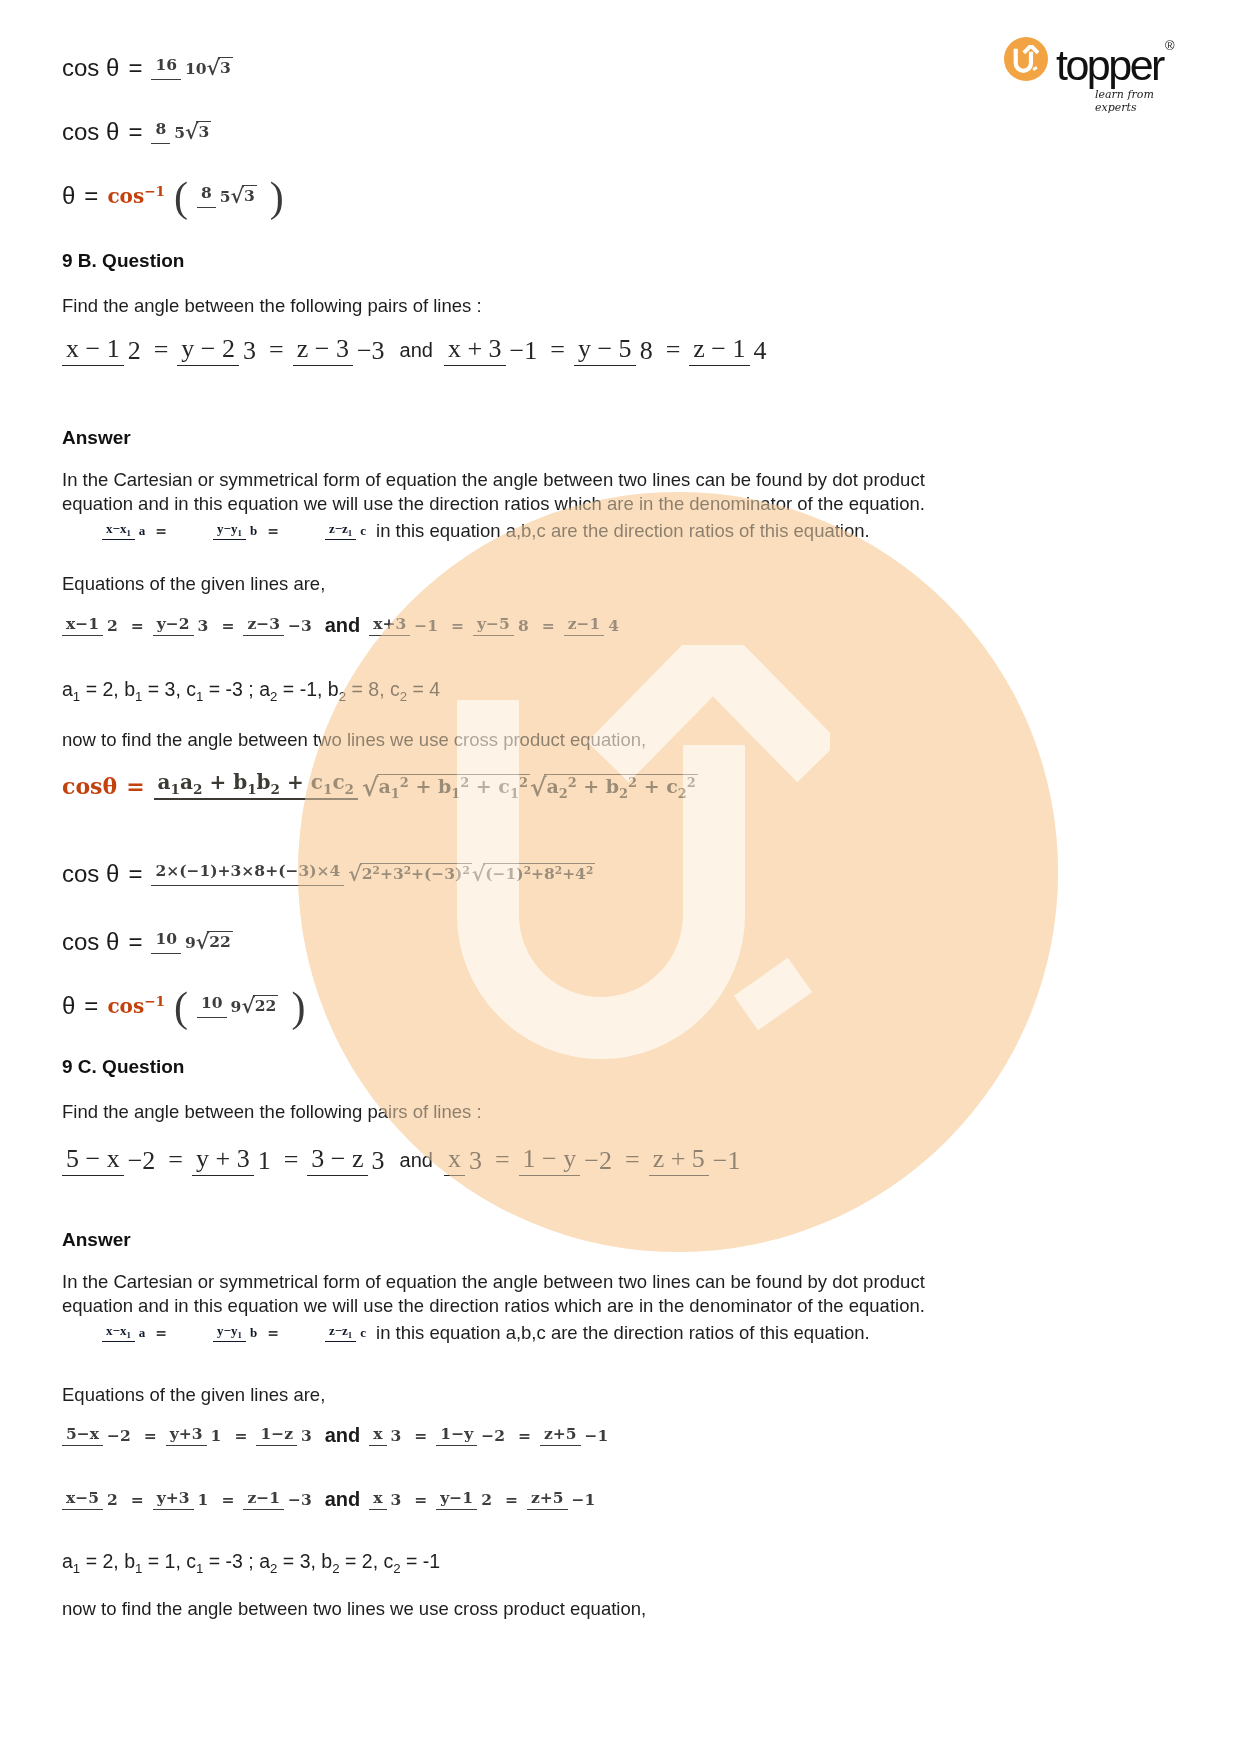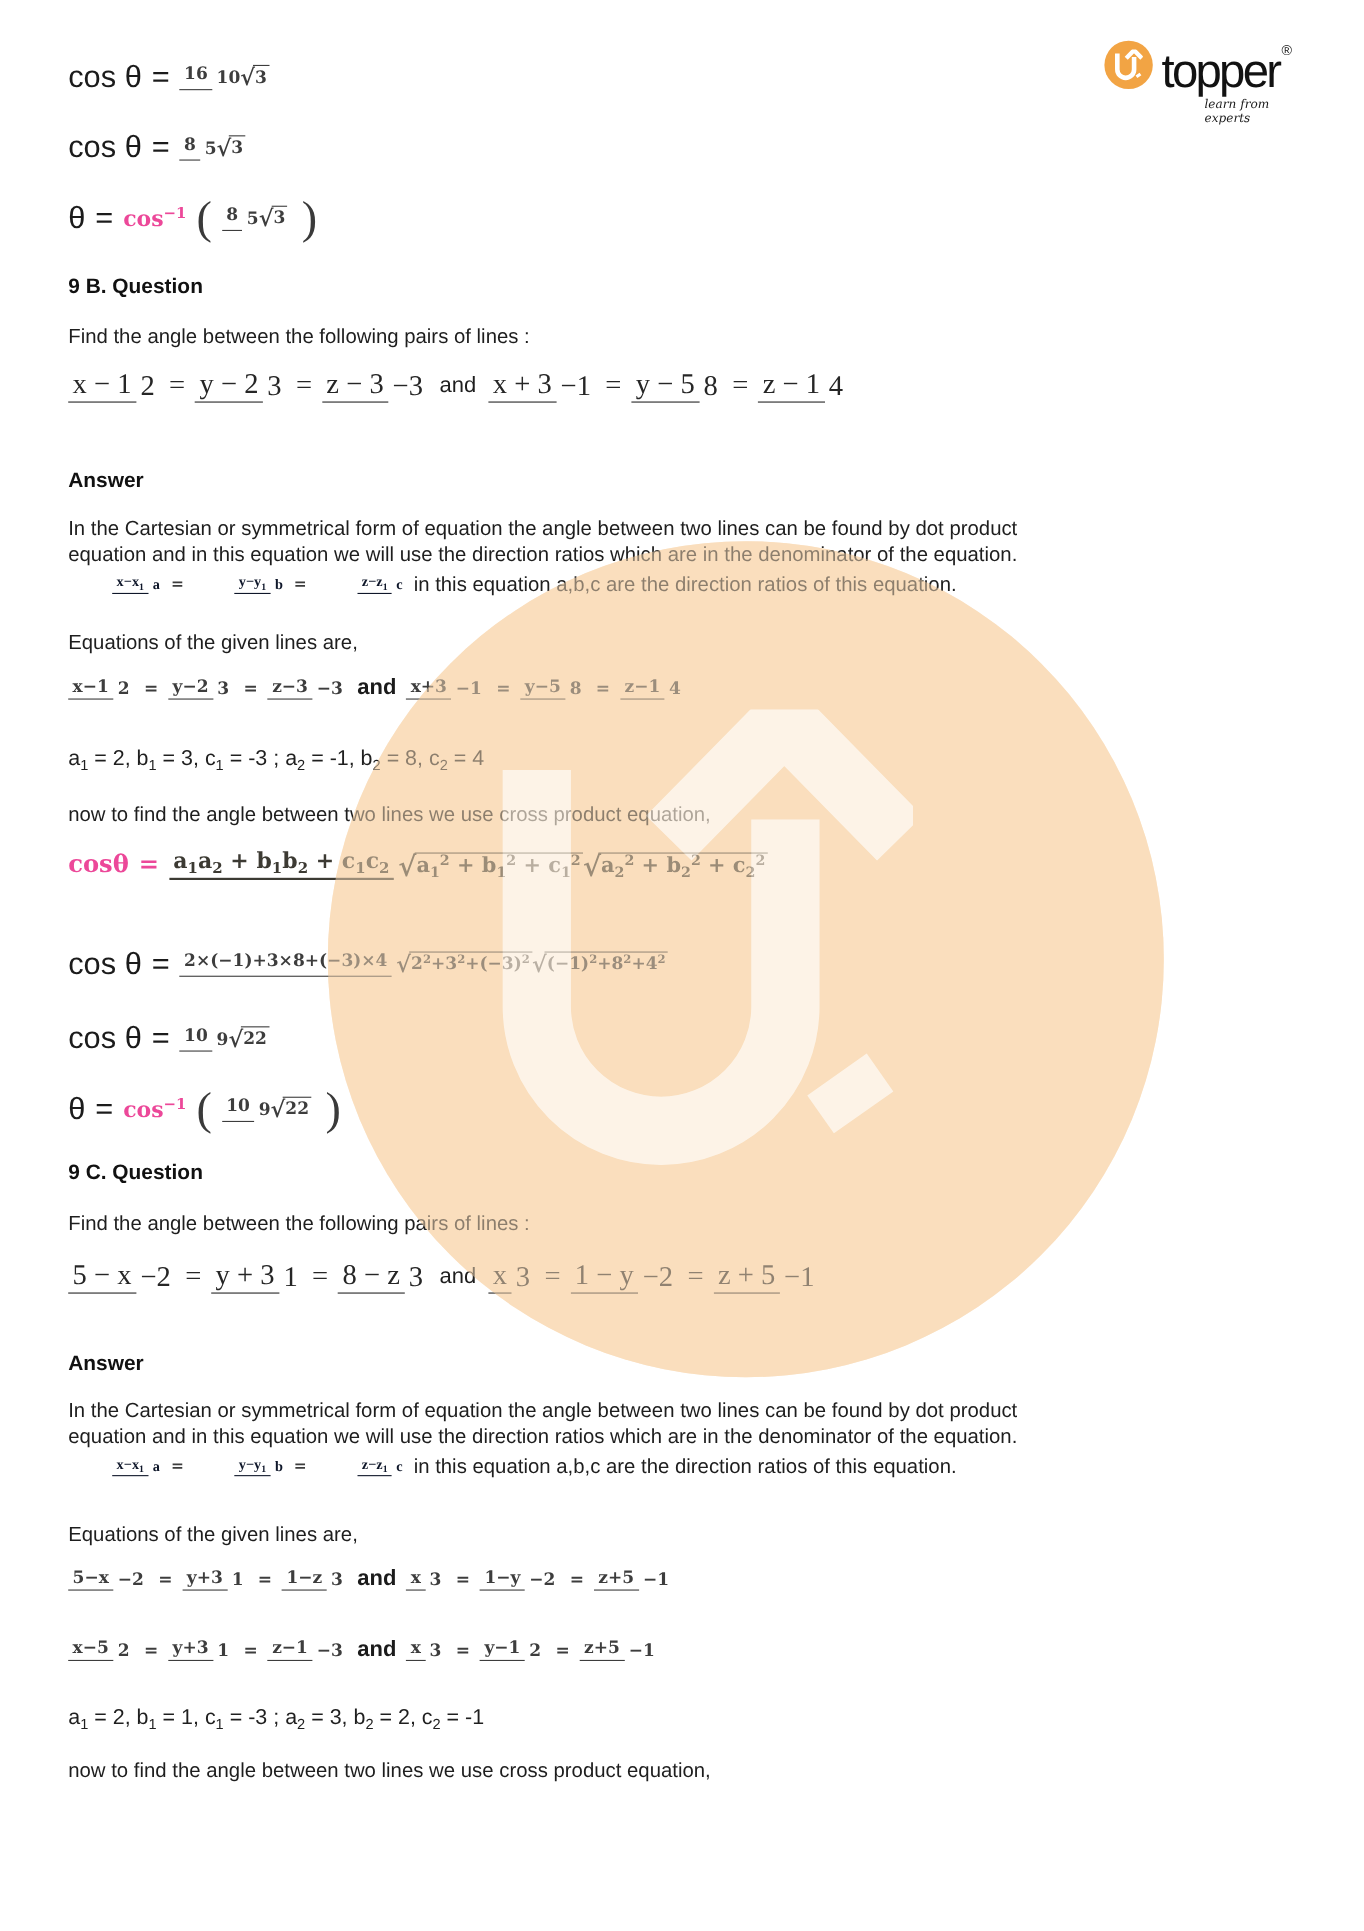--- a/index.html
+++ b/index.html
@@ -18,22 +18,22 @@
   
   .fr{display:inline-flex;flex-direction:row;text-align:center;vertical-align:middle;}
   .fr .nu{display:block;border-bottom:1.5px solid currentColor;padding:0 4px 2px;line-height:1.12;}
   .fr .de{display:block;padding:2px 4px 0;line-height:1.12;}
   
   .serifeq{font-family:"Liberation Serif",serif;font-size:26px;color:#262626;}
   .serifeq .and{font-family:"Liberation Sans",sans-serif;font-size:20px;color:#1e1e1e;margin:0 2px;}
   
   .smath{font-family:"DejaVu Serif",serif;font-weight:700;font-size:15.5px;color:#3d3d3d;}
   .smath-13{font-family:Liberation Serif, serif;font-weight:700;font-size:13px;color:#0f172a;margin-left:40px;}
-  .mlhs{font-size:28px;color:#1b1b1b;font-family:"Liberation Sans",sans-serif;}
-  .serif-math{font-family:"DejaVu Serif",serif;font-weight:700;color:#ec4899;}
+  .mlhs{font-size:24px;color:#1b1b1b;font-family:"Liberation Sans",sans-serif;}
+  .serif-math{font-family:"DejaVu Serif",serif;font-weight:700;color:#c2410c;}
   .bigfr{font-family:"DejaVu Serif",serif;font-weight:700;color:#3c3a33;font-size:19px;align-items:center;}
   .bigfr .nu{font-size:20px;border-bottom:2px solid currentColor;padding-bottom:4px;}
   .bigfr .de{padding-top:3px;}
   .sqrt{white-space:nowrap;}
   .rsgn{font-size:1.32em;vertical-align:-0.12em;}
   .rad{border-top:1.7px solid currentColor;padding:0 2px;margin-left:-2px;}
   .bp{font-family:"Liberation Serif",serif;font-weight:400;font-size:42px;line-height:0;
       vertical-align:middle;color:#3a3a3a;position:relative;top:1px;}
   sub{font-size:68%;line-height:0;vertical-align:-0.35em;}
   sup{font-size:68%;line-height:0;vertical-align:0.5em;}
@@ -261,21 +261,21 @@
           <span class="nu">5 − x</span>
           <span class="de">−2</span>
         </span>
       <span>=</span>
       <span class="fr">
           <span class="nu">y + 3</span>
           <span class="de">1</span>
         </span>
       <span>=</span>
       <span class="fr">
-          <span class="nu">8 − z</span>
+          <span class="nu">3 − z</span>
           <span class="de">3</span>
         </span>
       <span class="and">and</span>
       <span class="fr">
           <span class="nu">x</span>
           <span class="de">3</span>
         </span>
       <span>=</span>
       <span class="fr">
           <span class="nu">1 − y</span>

